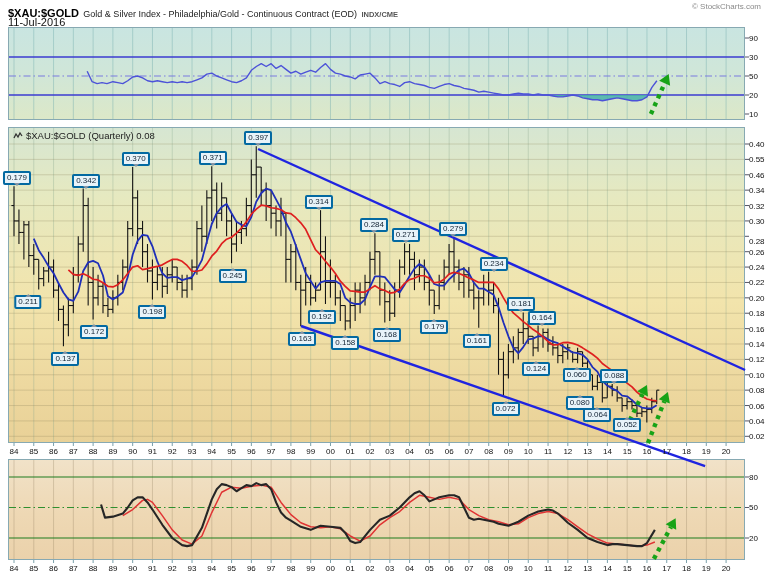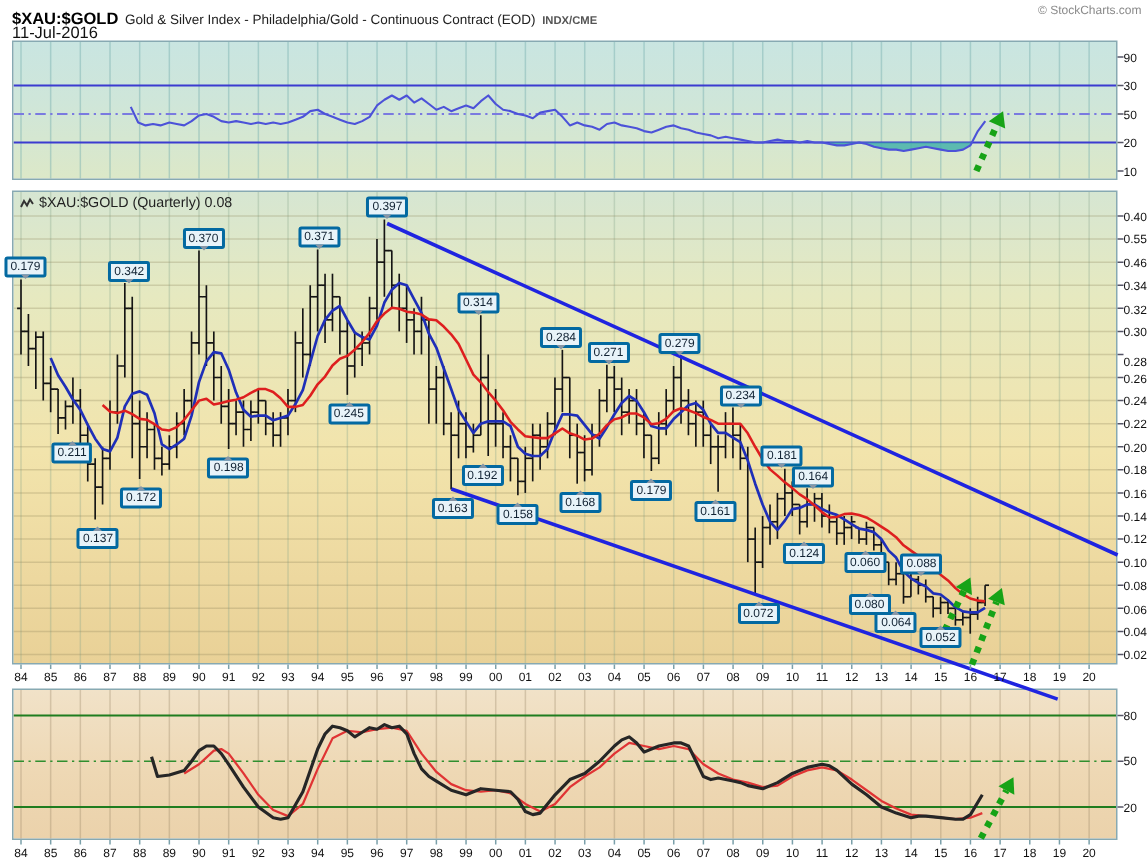--- a/index.html
+++ b/index.html
@@ -820,21 +820,21 @@
     <div class="xtick" style="left:646.96px;top:564px">16</div>
     <div class="xtick" style="left:666.74px;top:447px">17</div>
     <div class="xtick" style="left:666.74px;top:564px">17</div>
     <div class="xtick" style="left:686.52px;top:447px">18</div>
     <div class="xtick" style="left:686.52px;top:564px">18</div>
     <div class="xtick" style="left:706.3000000000001px;top:447px">19</div>
     <div class="xtick" style="left:706.3000000000001px;top:564px">19</div>
     <div class="xtick" style="left:726.08px;top:447px">20</div>
     <div class="xtick" style="left:726.08px;top:564px">20</div>
     <div class="co h" style="left:16.9670000000018px;top:171.30765000000002px">0.179</div>
-    <div class="co l" style="left:48px;top:295.38447px">0.211</div>
+    <div class="co l" style="left:28px;top:295.38447px">0.211</div>
     <div class="co l" style="left:65.4279999999982px;top:352.30749000000003px">0.137</div>
     <div class="co h" style="left:86.19700000000181px;top:173.61534px">0.342</div>
     <div class="co l" style="left:94.1089999999991px;top:325.38444000000004px">0.172</div>
     <div class="co h" style="left:135.6470000000018px;top:152.07690000000002px">0.370</div>
     <div class="co l" style="left:152.46px;top:305.38446px">0.198</div>
     <div class="co h" style="left:212.7889999999991px;top:151.30767000000003px">0.371</div>
     <div class="co l" style="left:232.5689999999991px;top:269.23065px">0.245</div>
     <div class="co h" style="left:258.2829999999982px;top:131.30769px">0.397</div>
     <div class="co l" style="left:301.7989999999991px;top:332.30751px">0.163</div>
     <div class="co l" style="left:321.5789999999991px;top:309.99984px">0.192</div>

